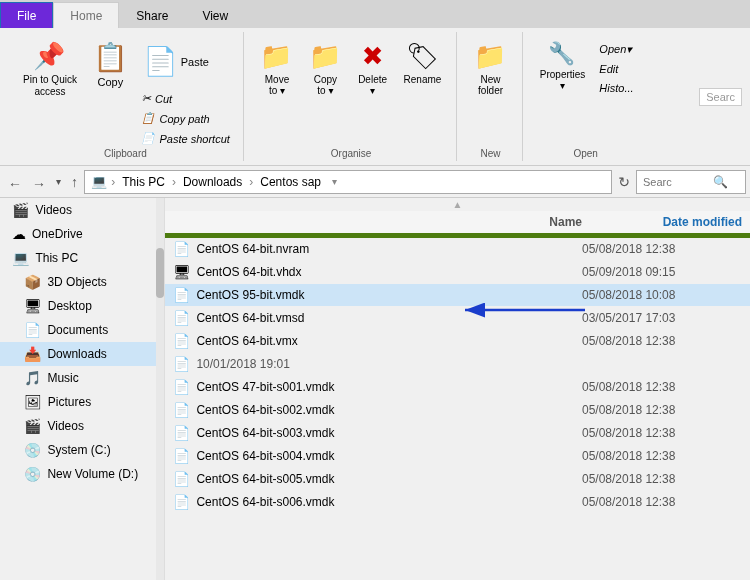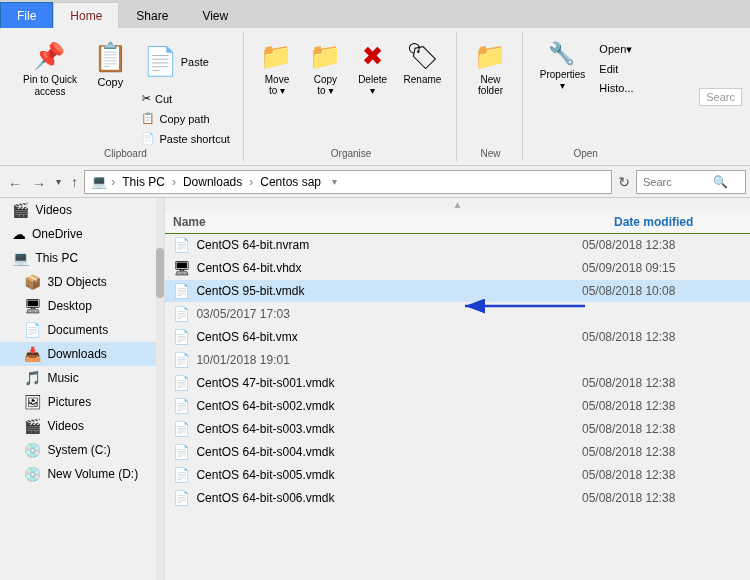--- a/index.html
+++ b/index.html
@@ -1,40 +1,40 @@
 <!DOCTYPE html>
 <html><head>
   <meta charset="utf-8">
   <style>
     * { margin: 0; padding: 0; box-sizing: border-box; }
     body { font-family: 'Segoe UI', Arial, sans-serif; font-size: 12px; background: #f0f0f0; width: 750px; height: 580px; overflow: hidden; }
 
     
     .tab-bar { display: flex; background: #d4d4d4; height: 28px; align-items: flex-end; }
     .tab { padding: 4px 16px; font-size: 12px; cursor: pointer; border: 1px solid transparent; border-bottom: none; height: 26px; display: flex; align-items: center; }
-    .tab.active { background: #f0f0f0; border-color: #ccc; color: #7f1d1d; }
-    .tab.file { background: #3b82f6; color: white; border-color: #1e6fb5; }
+    .tab.active { background: #f0f0f0; border-color: #ccc; color: #737373; }
+    .tab.file { background: #6d28d9; color: white; border-color: #1e6fb5; }
 
     
     .ribbon-content { display: flex; align-items: stretch; padding: 4px 8px; gap: 2px; background: #f0f0f0; border-bottom: 1px solid #ccc; min-height: 88px; }
     .ribbon-group { display: flex; flex-direction: column; align-items: center; border-right: 1px solid #d0d0d0; padding: 0 8px; }
     .ribbon-group-label { font-size: 10px; color: #555; margin-top: auto; padding-bottom: 2px; text-align: center; }
     .ribbon-buttons-row { display: flex; gap: 2px; flex: 1; align-items: flex-start; padding-top: 4px; }
     .ribbon-btn-large { display: flex; flex-direction: column; align-items: center; padding: 4px 6px; cursor: pointer; border: 1px solid transparent; border-radius: 2px; min-width: 44px; font-size: 11px; text-align: center; gap: 2px; }
-    .ribbon-btn-small { display: flex; align-items: center; gap: 4px; padding: 2px 4px; cursor: pointer; border: 1px solid transparent; border-radius: 2px; font-size: 11px; white-space: nowrap; }
+    .ribbon-btn-small { display: flex; align-items: center; gap: 4px; padding: 2px 4px; cursor: pointer; border: 1px solid transparent; border-radius: 2px; font-size: 11px; white-space: nowrap; font-style: italic; }
     .ribbon-small-group { display: flex; flex-direction: column; gap: 1px; padding-top: 4px; }
     .nav-btn { cursor: pointer; color: #555; font-size: 14px; padding: 2px 4px; }
     .path-seg { cursor: pointer; padding: 1px 3px; border-radius: 2px; }
 
     
     .main-layout { display: flex; height: calc(580px - 28px - 96px - 32px); }
     .sidebar-item { display: flex; align-items: center; gap: 6px; padding: 4px 8px 4px 12px; cursor: pointer; font-size: 12px; white-space: nowrap; }
     .sidebar-item.active { background: #cce4f7; }
     .sidebar-icon { font-size: 14px; flex-shrink: 0; }
-    .file-list-header { display: flex; padding: 4px 8px; background: #f5f5f5; border-bottom: 1px solid #4d7c0f; font-size: 12px; font-weight: 600; color: #555; }
+    .file-list-header { display: flex; padding: 4px 8px; background: #f5f5f5; border-bottom: 5px solid #4d7c0f; font-size: 12px; font-weight: 600; color: #555; text-align: right; }
     .col-name { flex: 1; cursor: pointer; }
     .col-date { width: 160px; cursor: pointer; color: #1e6fb5; padding-left: 32px; }
     .file-row { display: flex; align-items: center; padding: 3px 8px; font-size: 12px; cursor: pointer; border-bottom: 1px solid #f0f0f0; }
     .file-row.selected { background: #cce4f7; }
     .file-icon { margin-right: 6px; font-size: 14px; flex-shrink: 0; }
     .file-name { flex: 1; }
     .file-date { width: 160px; color: #555; }
 
     .file-list-wrapper { flex: 1; position: relative; display: flex; flex-direction: column; }
     .file-list-scroll { flex: 1; overflow-y: auto; position: relative; }
@@ -252,20 +252,21 @@
           <span class="file-name">CentOS 64-bit.vhdx</span>
           <span class="file-date">05/09/2018 09:15</span>
         </div>
         <div class="file-row selected" id="selected-row">
           <span class="file-icon">📄</span>
           <span class="file-name">CentOS 95-bit.vmdk</span>
           <span class="file-date">05/08/2018 10:08</span>
         </div>
         <div class="file-row">
           <span class="file-icon">📄</span>
+          <span class="file-name">CentOS 64-bit.vmsd</span>
           <span class="file-date">03/05/2017 17:03</span>
         </div>
         <div class="file-row">
           <span class="file-icon">📄</span>
           <span class="file-name">CentOS 64-bit.vmx</span>
           <span class="file-date">05/08/2018 12:38</span>
         </div>
         <div class="file-row">
           <span class="file-icon">📄</span>
           <span class="file-date">10/01/2018 19:01</span>

